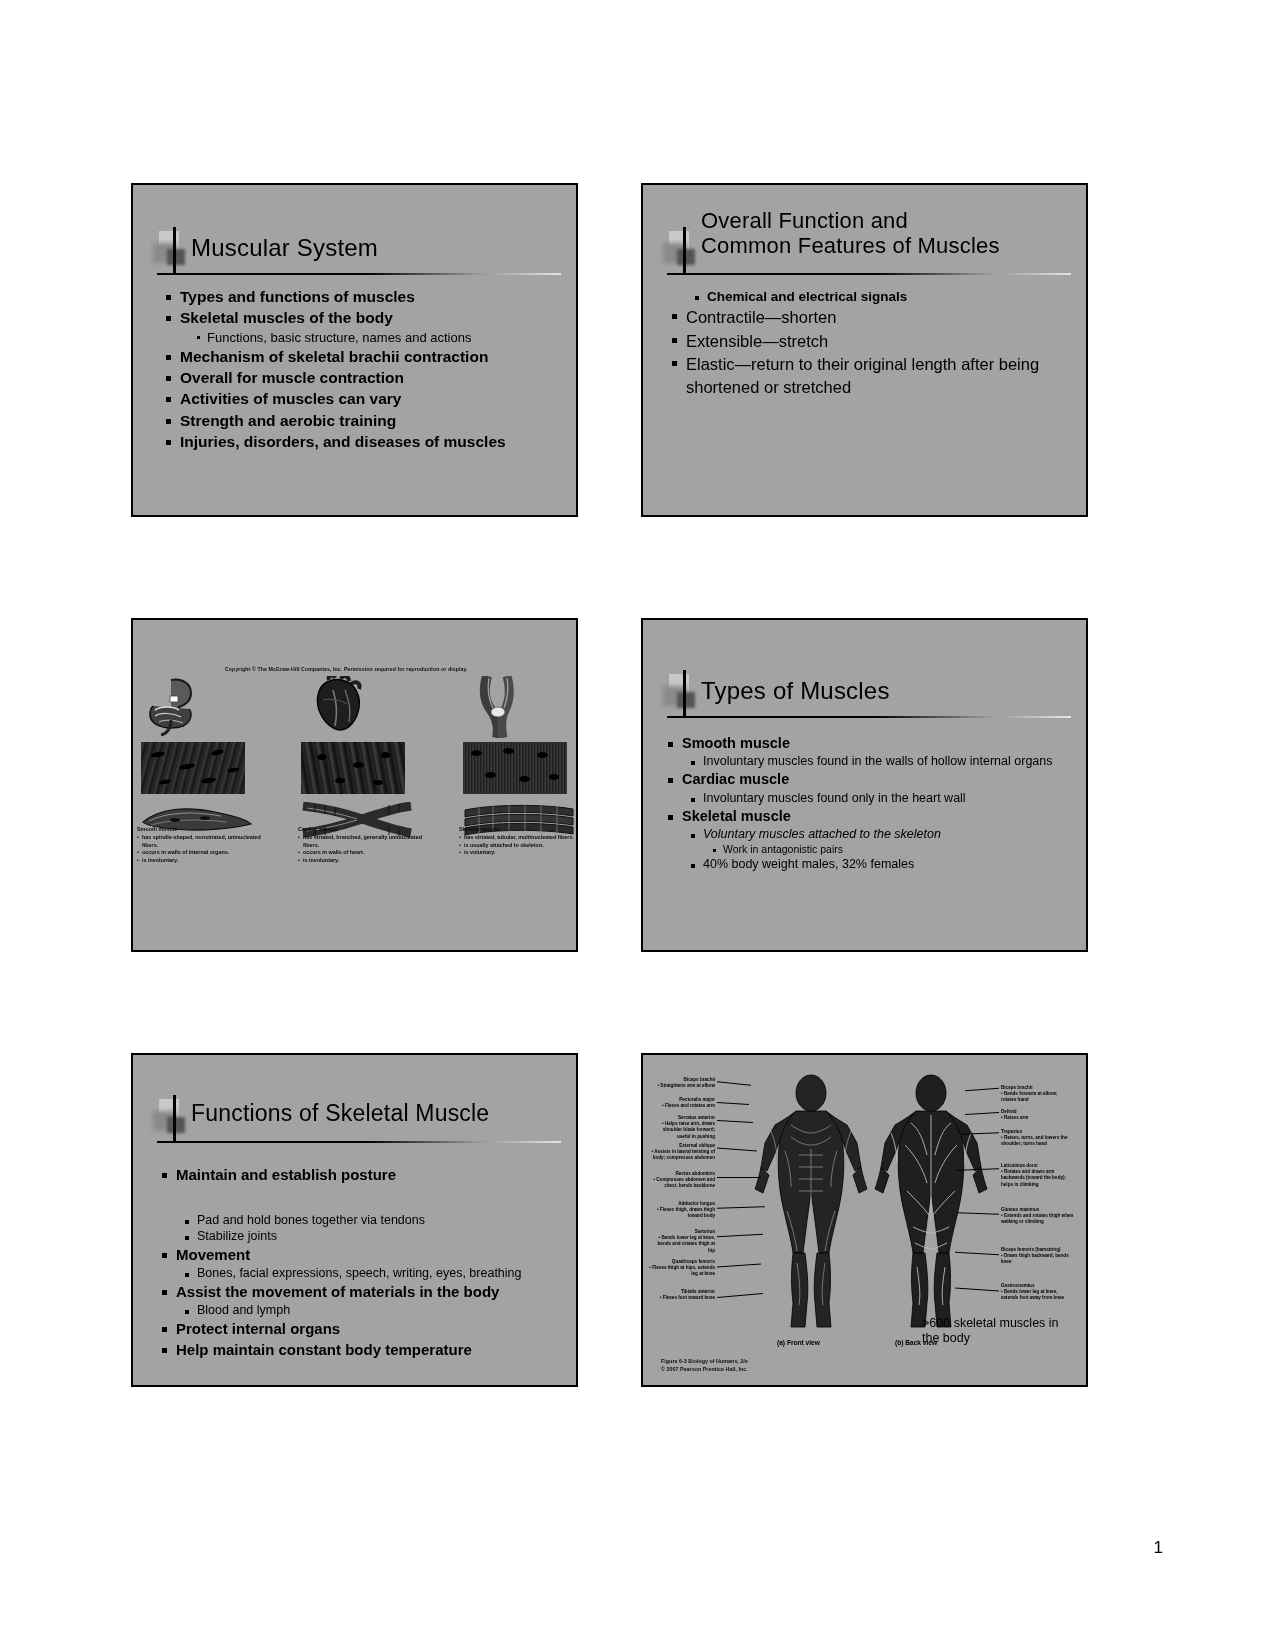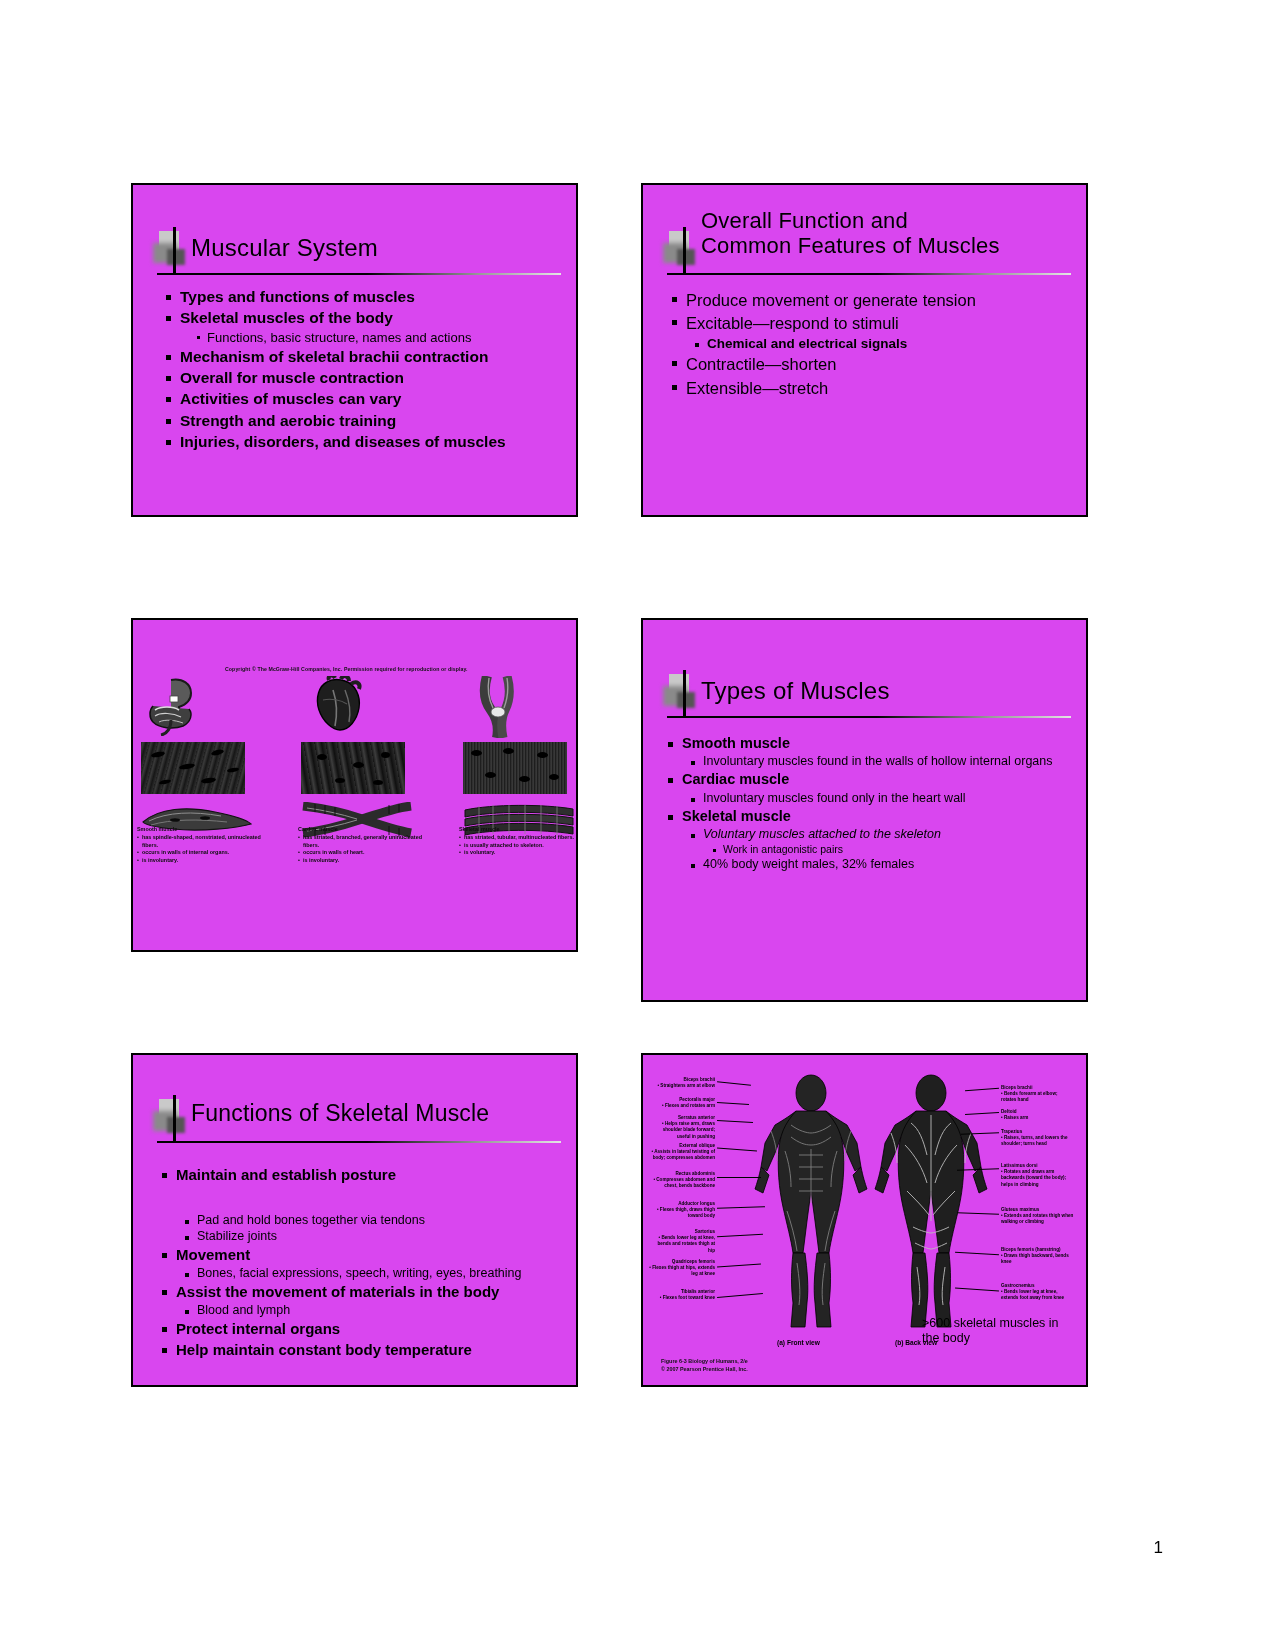--- a/index.html
+++ b/index.html
@@ -17,31 +17,31 @@
   }
 
   .page {
     position: absolute;
     inset: 0;
   }
 
   
   .slide {
     position: absolute;
-    background: #d946ef;
+    background: #a3a3a3;
     border: 2px solid #000000;
     box-sizing: border-box;
     overflow: hidden;
   }
 
   
   #slide-1 { left: 131px; top: 183px;  width: 447px; height: 334px; }
   #slide-2 { left: 641px; top: 183px;  width: 447px; height: 334px; }
   #slide-3 { left: 131px; top: 618px;  width: 447px; height: 334px; }
-  #slide-4 { left: 641px; top: 618px;  width: 447px; height: 384px; }
+  #slide-4 { left: 641px; top: 618px;  width: 447px; height: 334px; }
   #slide-5 { left: 131px; top: 1053px; width: 447px; height: 334px; }
   #slide-6 { left: 641px; top: 1053px; width: 447px; height: 334px; }
 
   
   .title-block {
     position: relative;
     margin: 0;
     padding: 0;
   }
   .title-ornament {
@@ -326,30 +326,27 @@
         <span class="sq-light"></span>
           <span class="sq-mid"></span>
           <span class="sq-dark"></span>
           <span class="v-bar"></span>
       </div>
       <div class="title-rule" style="left:24px; top:88px; width:404px;"></div>
       <div class="title-text" style="left:58px; top:24px; font-size:22px;">Overall Function and
 Common Features of Muscles</div>
     </div>
     <div class="body-area" id="s2-body" style="left:26px; top:104px; width:408px;">
-      <ul class="lvl l1">
-        <li class="b">Produce movement or generate tension</li>
-        <li class="b">Excitable—respond to stimuli</li>
-      </ul>
       <ul class="lvl l2 nested" style="margin-left:22px;">
         <li class="b">Chemical and electrical signals</li>
       </ul>
       <ul class="lvl l1">
         <li class="b">Contractile—shorten</li>
         <li class="b">Extensible—stretch</li>
+        <li class="b">Elastic—return to their original length after being shortened or stretched</li>
       </ul>
     </div>
   </div>
 
   <div class="slide" id="slide-3">
     <div class="fig3-copy">Copyright © The McGraw-Hill Companies, Inc. Permission required for reproduction or display.</div>
 
     <div class="fig3-col" style="left:8px;">
       <div class="fig3-organ">
         <svg width="74" height="60" viewBox="0 0 74 60">

